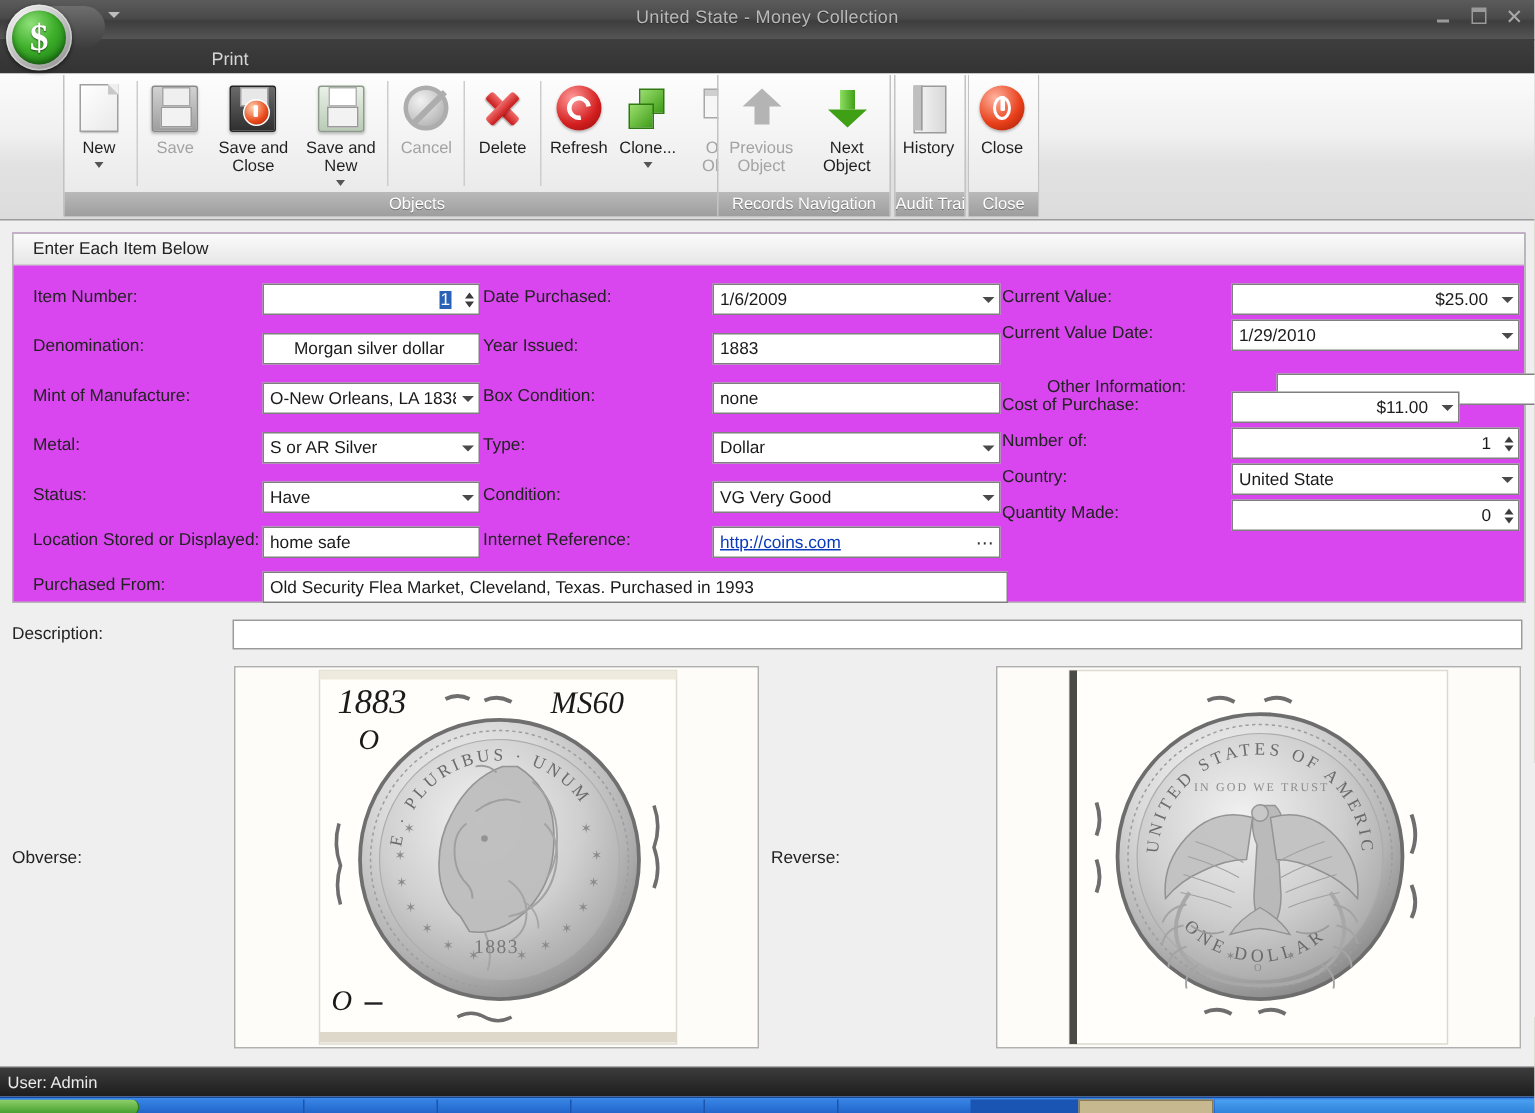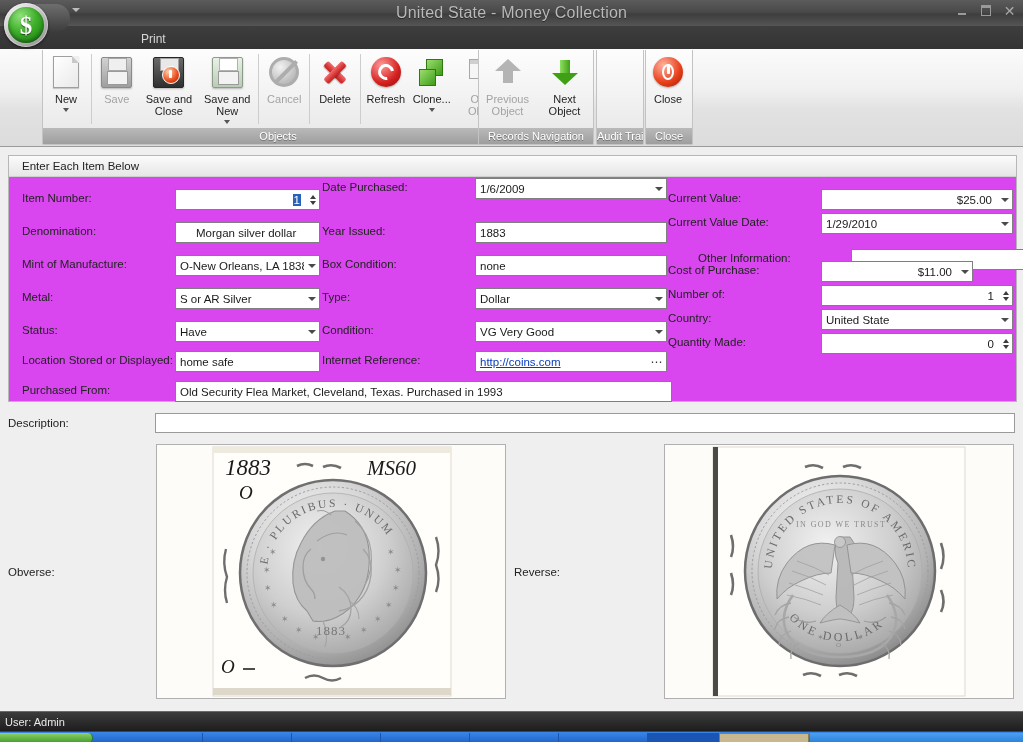--- a/index.html
+++ b/index.html
@@ -20,21 +20,21 @@
   
   .titlebar {
     position: absolute; left: 0; top: 0; width: 1023px; height: 26px;
     background: linear-gradient(to bottom, #5b5b5b 0%, #4a4a4a 45%, #3e3e3e 55%, #555555 100%);
     border-bottom: 1px solid #2c2c2c;
   }
   .title-text {
     position: absolute; left: 0; top: 4px; width: 1023px;
     text-align: center;
     color: #b9b9b9;
-    font-size: 16px;
+    font-size: 12px;
     letter-spacing: .2px;
     text-shadow: 0 1px 0 #2a2a2a;
   }
   .win-btns { position: absolute; right: 6px; top: 3px; display: flex; gap: 9px; align-items: center; }
   .win-btn {
     width: 15px; height: 15px; color: #9a9a9a; font-size: 11px;
     display: flex; align-items: center; justify-content: center; cursor: default;
   }
   .win-btn.min::after { content:""; display:block; width:8px; height:2px; background:#9a9a9a; margin-top:7px;}
   .win-btn.max::after { content:""; display:block; width:8px; height:7px; border:1.5px solid #9a9a9a; border-top-width:3px;}
@@ -382,20 +382,31 @@
                 <div class="head"></div>
               </div>
           </div>
           <div class="lbl">Next Object</div>
         </div>
       </div>
       <div class="rgroup-label">Records Navigation</div>
     </div>
 
     <div class="rgroup" style="left:596px;width:46px;">
+      <div class="rgroup-items">
+        <div class="rbtn" style="width:44px;">
+          <div class="ic">
+            <div class="ic-book">
+                <div class="cov"></div>
+                <div class="spn"></div>
+              </div>
+          </div>
+          <div class="lbl">History</div>
+        </div>
+      </div>
       <div class="rgroup-label">Audit Trail</div>
     </div>
 
     <div class="rgroup" style="left:645px;width:46px;">
       <div class="rgroup-items">
         <div class="rbtn" style="width:44px;">
           <div class="ic">
               <div class="ic-close"></div>
             </div>
           <div class="lbl">Close</div>
@@ -457,21 +468,21 @@
       </div>
     </div>
 
     <div class="frow" style="left:13px; top:225px; width:650px;">
       <div class="flabel">Purchased From:</div>
       <div class="fld" style="left:153px; width:497px;">
         <div class="txt">Old Security Flea Market, Cleveland, Texas.  Purchased in 1993</div>
       </div>
     </div>
 
-    <div class="frow" style="left:313px; top:22px; width:345px;">
+    <div class="frow" style="left:313px; top:33px; width:345px;">
       <div class="flabel">Date Purchased:</div>
       <div class="fld" style="left:153px; width:192px;">
         <div class="txt">1/6/2009</div>
         <div class="caret"></div>
       </div>
     </div>
 
     <div class="frow" style="left:313px; top:66px; width:345px;">
       <div class="flabel">Year Issued:</div>
       <div class="fld" style="left:153px; width:192px;">

